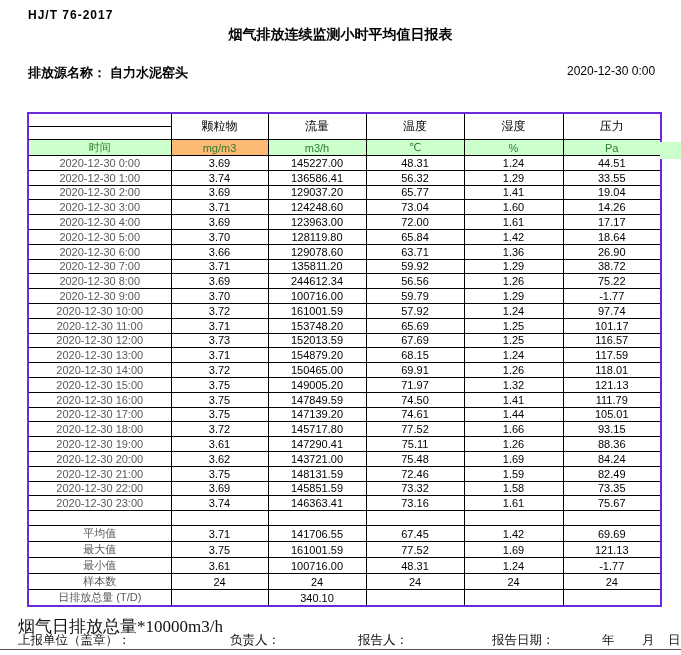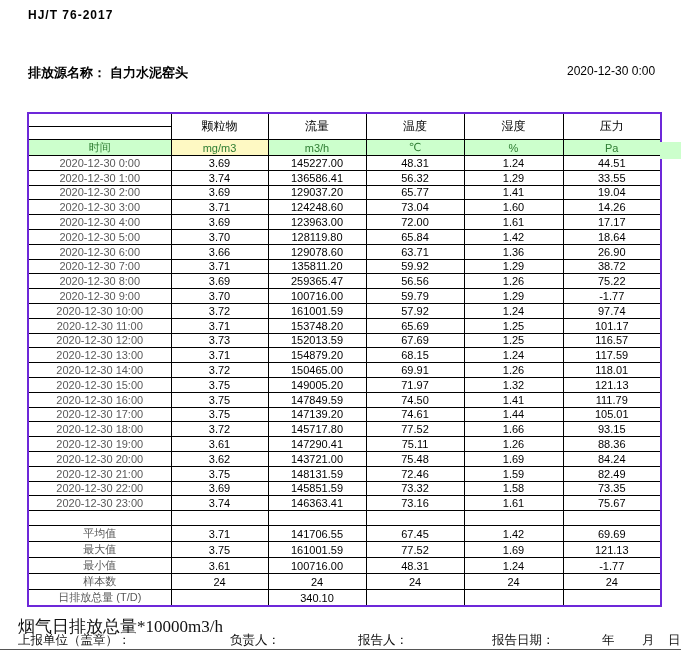--- a/index.html
+++ b/index.html
@@ -40,20 +40,21 @@
   .lbl-month { left:642px; }
   .lbl-day { left:668px; }
   .bottom-rule { position:absolute; left:0; top:649px; width:681px; height:1px; background:#555; }
 </style>
 </head>
 <body>
 
 <div class="page">
 
   <div class="std-no">HJ/T  76-2017</div>
+  <div class="title">烟气排放连续监测小时平均值日报表</div>
   <div class="src-label">排放源名称：</div>
   <div class="src-name">自力水泥窑头</div>
   <div class="rep-time">2020-12-30 0:00</div>
 
   <table class="rpt">
     <colgroup>
       <col style="width:143px">
         <col style="width:97px">
         <col style="width:98px">
       <col style="width:98px">
@@ -67,21 +68,21 @@
           <td class="colhead" rowspan="2">流量</td>
           <td class="colhead" rowspan="2">温度</td>
           <td class="colhead" rowspan="2">湿度</td>
           <td class="colhead" rowspan="2">压力</td>
         </tr>
         <tr class="hrow">
           <td></td>
         </tr>
         <tr class="greenrow">
           <td style="background: rgb(204, 255, 204); color: rgb(46, 125, 50);">时间</td>
-          <td style="background: #fef9c3; color: rgb(46, 125, 50);">mg/m3</td>
+          <td style="background: #fdba74; color: rgb(46, 125, 50);">mg/m3</td>
           <td style="background: rgb(204, 255, 204); color: rgb(46, 125, 50);">m3/h</td>
           <td style="background: rgb(204, 255, 204); color: rgb(46, 125, 50);">℃</td>
           <td style="background: rgb(204, 255, 204); color: rgb(46, 125, 50);">%</td>
           <td style="background: rgb(204, 255, 204); color: rgb(46, 125, 50);">Pa</td>
         </tr>
         <tr class="datarow">
           <td class="timecell">2020-12-30 0:00</td>
           <td class="numcell">3.69</td>
           <td class="numcell">145227.00</td>
           <td class="numcell">48.31</td>
@@ -140,21 +141,21 @@
           <td class="timecell">2020-12-30 7:00</td>
           <td class="numcell">3.71</td>
           <td class="numcell">135811.20</td>
           <td class="numcell">59.92</td>
           <td class="numcell">1.29</td>
           <td class="numcell">38.72</td>
         </tr>
         <tr class="datarow">
           <td class="timecell">2020-12-30 8:00</td>
           <td class="numcell">3.69</td>
-          <td class="numcell">259365.47</td>
+          <td class="numcell">244612.34</td>
           <td class="numcell">56.56</td>
           <td class="numcell">1.26</td>
           <td class="numcell">75.22</td>
         </tr>
         <tr class="datarow">
           <td class="timecell">2020-12-30 9:00</td>
           <td class="numcell">3.70</td>
           <td class="numcell">100716.00</td>
           <td class="numcell">59.79</td>
           <td class="numcell">1.29</td>

